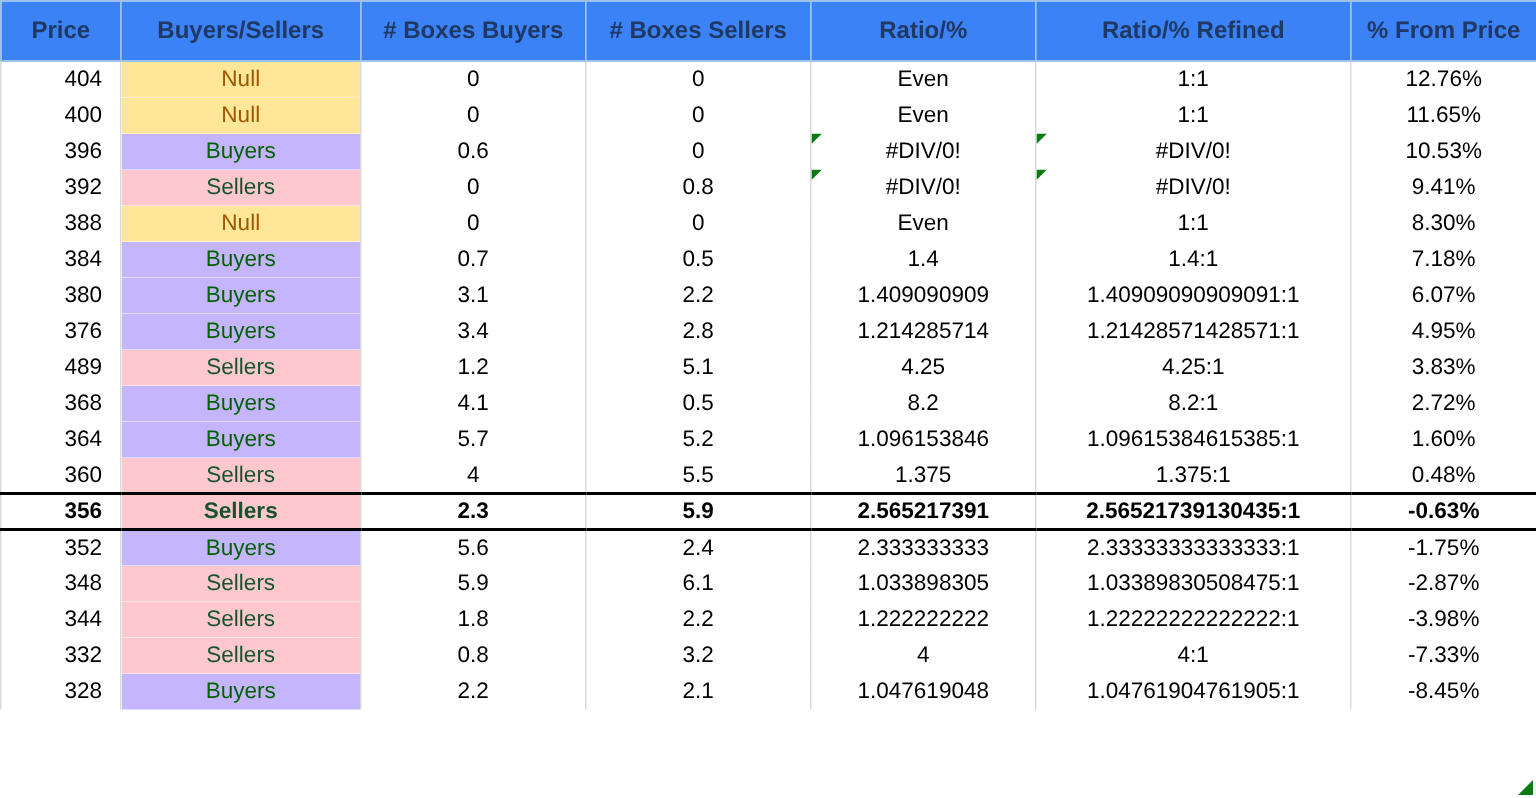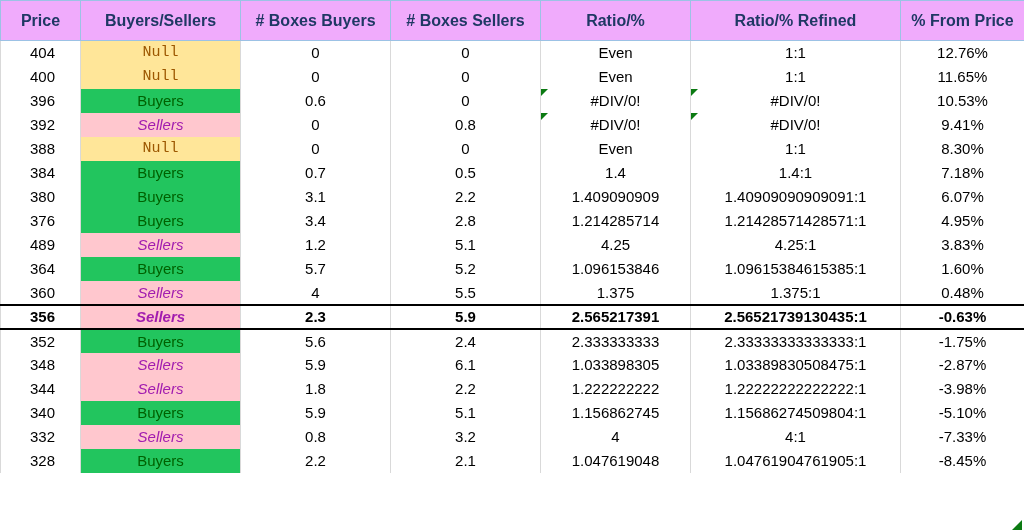--- a/index.html
+++ b/index.html
@@ -9,21 +9,21 @@
     font-family: "Segoe UI", Arial, sans-serif;
     background: #fff;
     overflow: hidden;
   }
   table {
     border-collapse: collapse;
     width: 100%;
     table-layout: fixed;
   }
   thead th {
-    background: #f0abfc;
+    background: #3b82f6;
     color: #1f3864;
     font-weight: 700;
     font-size: 16px;
     text-align: center;
     border: 1px solid #9cc2e5;
     height: 40px;
     padding: 2px 4px;
     white-space: nowrap;
   }
   tbody td {
@@ -32,26 +32,26 @@
     border-left: 1px solid #d9d9d9;
     border-right: 1px solid #d9d9d9;
     height: 24px;
     padding: 1px 6px;
     color: #000;
     white-space: nowrap;
     overflow: hidden;
   }
   tbody tr td:first-child {
     text-align: right;
-    padding-right: 25px;
+    padding-right: 12px;
   }
   .bs-cell { font-weight: 400; position: relative; }
-  .bs-null    { background: #ffe699; color: #9c5700; font-family: Liberation Mono, monospace; }
-  .bs-buyers  { background: #22c55e; color: #006100; }
-  .bs-sellers { background: #ffc7ce; color: #a21caf; font-style: italic; }
+  .bs-null    { background: #ffe699; color: #9c5700; }
+  .bs-buyers  { background: #c4b5fd; color: #006100; }
+  .bs-sellers { background: #ffc7ce; color: #14532d; }
 
   .err-cell { position: relative; }
   .err-flag {
     position: absolute;
     top: 0; left: 0;
     width: 0; height: 0;
     border-top: 7px solid #0b7a12;
     border-right: 7px solid transparent;
   }
 
@@ -179,20 +179,29 @@
       <tr>
         <td><span>489</span></td>
         <td class="bs-cell bs-sellers"><span>Sellers</span></td>
         <td><span>1.2</span></td>
         <td><span>5.1</span></td>
         <td><span>4.25</span></td>
         <td><span>4.25:1</span></td>
         <td><span>3.83%</span></td>
       </tr>
       <tr>
+        <td><span>368</span></td>
+        <td class="bs-cell bs-buyers"><span>Buyers</span></td>
+        <td><span>4.1</span></td>
+        <td><span>0.5</span></td>
+        <td><span>8.2</span></td>
+        <td><span>8.2:1</span></td>
+        <td><span>2.72%</span></td>
+      </tr>
+      <tr>
         <td><span>364</span></td>
         <td class="bs-cell bs-buyers"><span>Buyers</span></td>
         <td><span>5.7</span></td>
         <td><span>5.2</span></td>
         <td><span>1.096153846</span></td>
         <td><span>1.09615384615385:1</span></td>
         <td><span>1.60%</span></td>
       </tr>
       <tr>
         <td><span>360</span></td>
@@ -233,29 +242,20 @@
       <tr>
         <td><span>344</span></td>
         <td class="bs-cell bs-sellers"><span>Sellers</span></td>
         <td><span>1.8</span></td>
         <td><span>2.2</span></td>
         <td><span>1.222222222</span></td>
         <td><span>1.22222222222222:1</span></td>
         <td><span>-3.98%</span></td>
       </tr>
       <tr>
-        <td><span>340</span></td>
-        <td class="bs-cell bs-buyers"><span>Buyers</span></td>
-        <td><span>5.9</span></td>
-        <td><span>5.1</span></td>
-        <td><span>1.156862745</span></td>
-        <td><span>1.15686274509804:1</span></td>
-        <td><span>-5.10%</span></td>
-      </tr>
-      <tr>
         <td><span>332</span></td>
         <td class="bs-cell bs-sellers"><span>Sellers</span></td>
         <td><span>0.8</span></td>
         <td><span>3.2</span></td>
         <td><span>4</span></td>
         <td><span>4:1</span></td>
         <td><span>-7.33%</span></td>
       </tr>
       <tr>
         <td><span>328</span></td>

